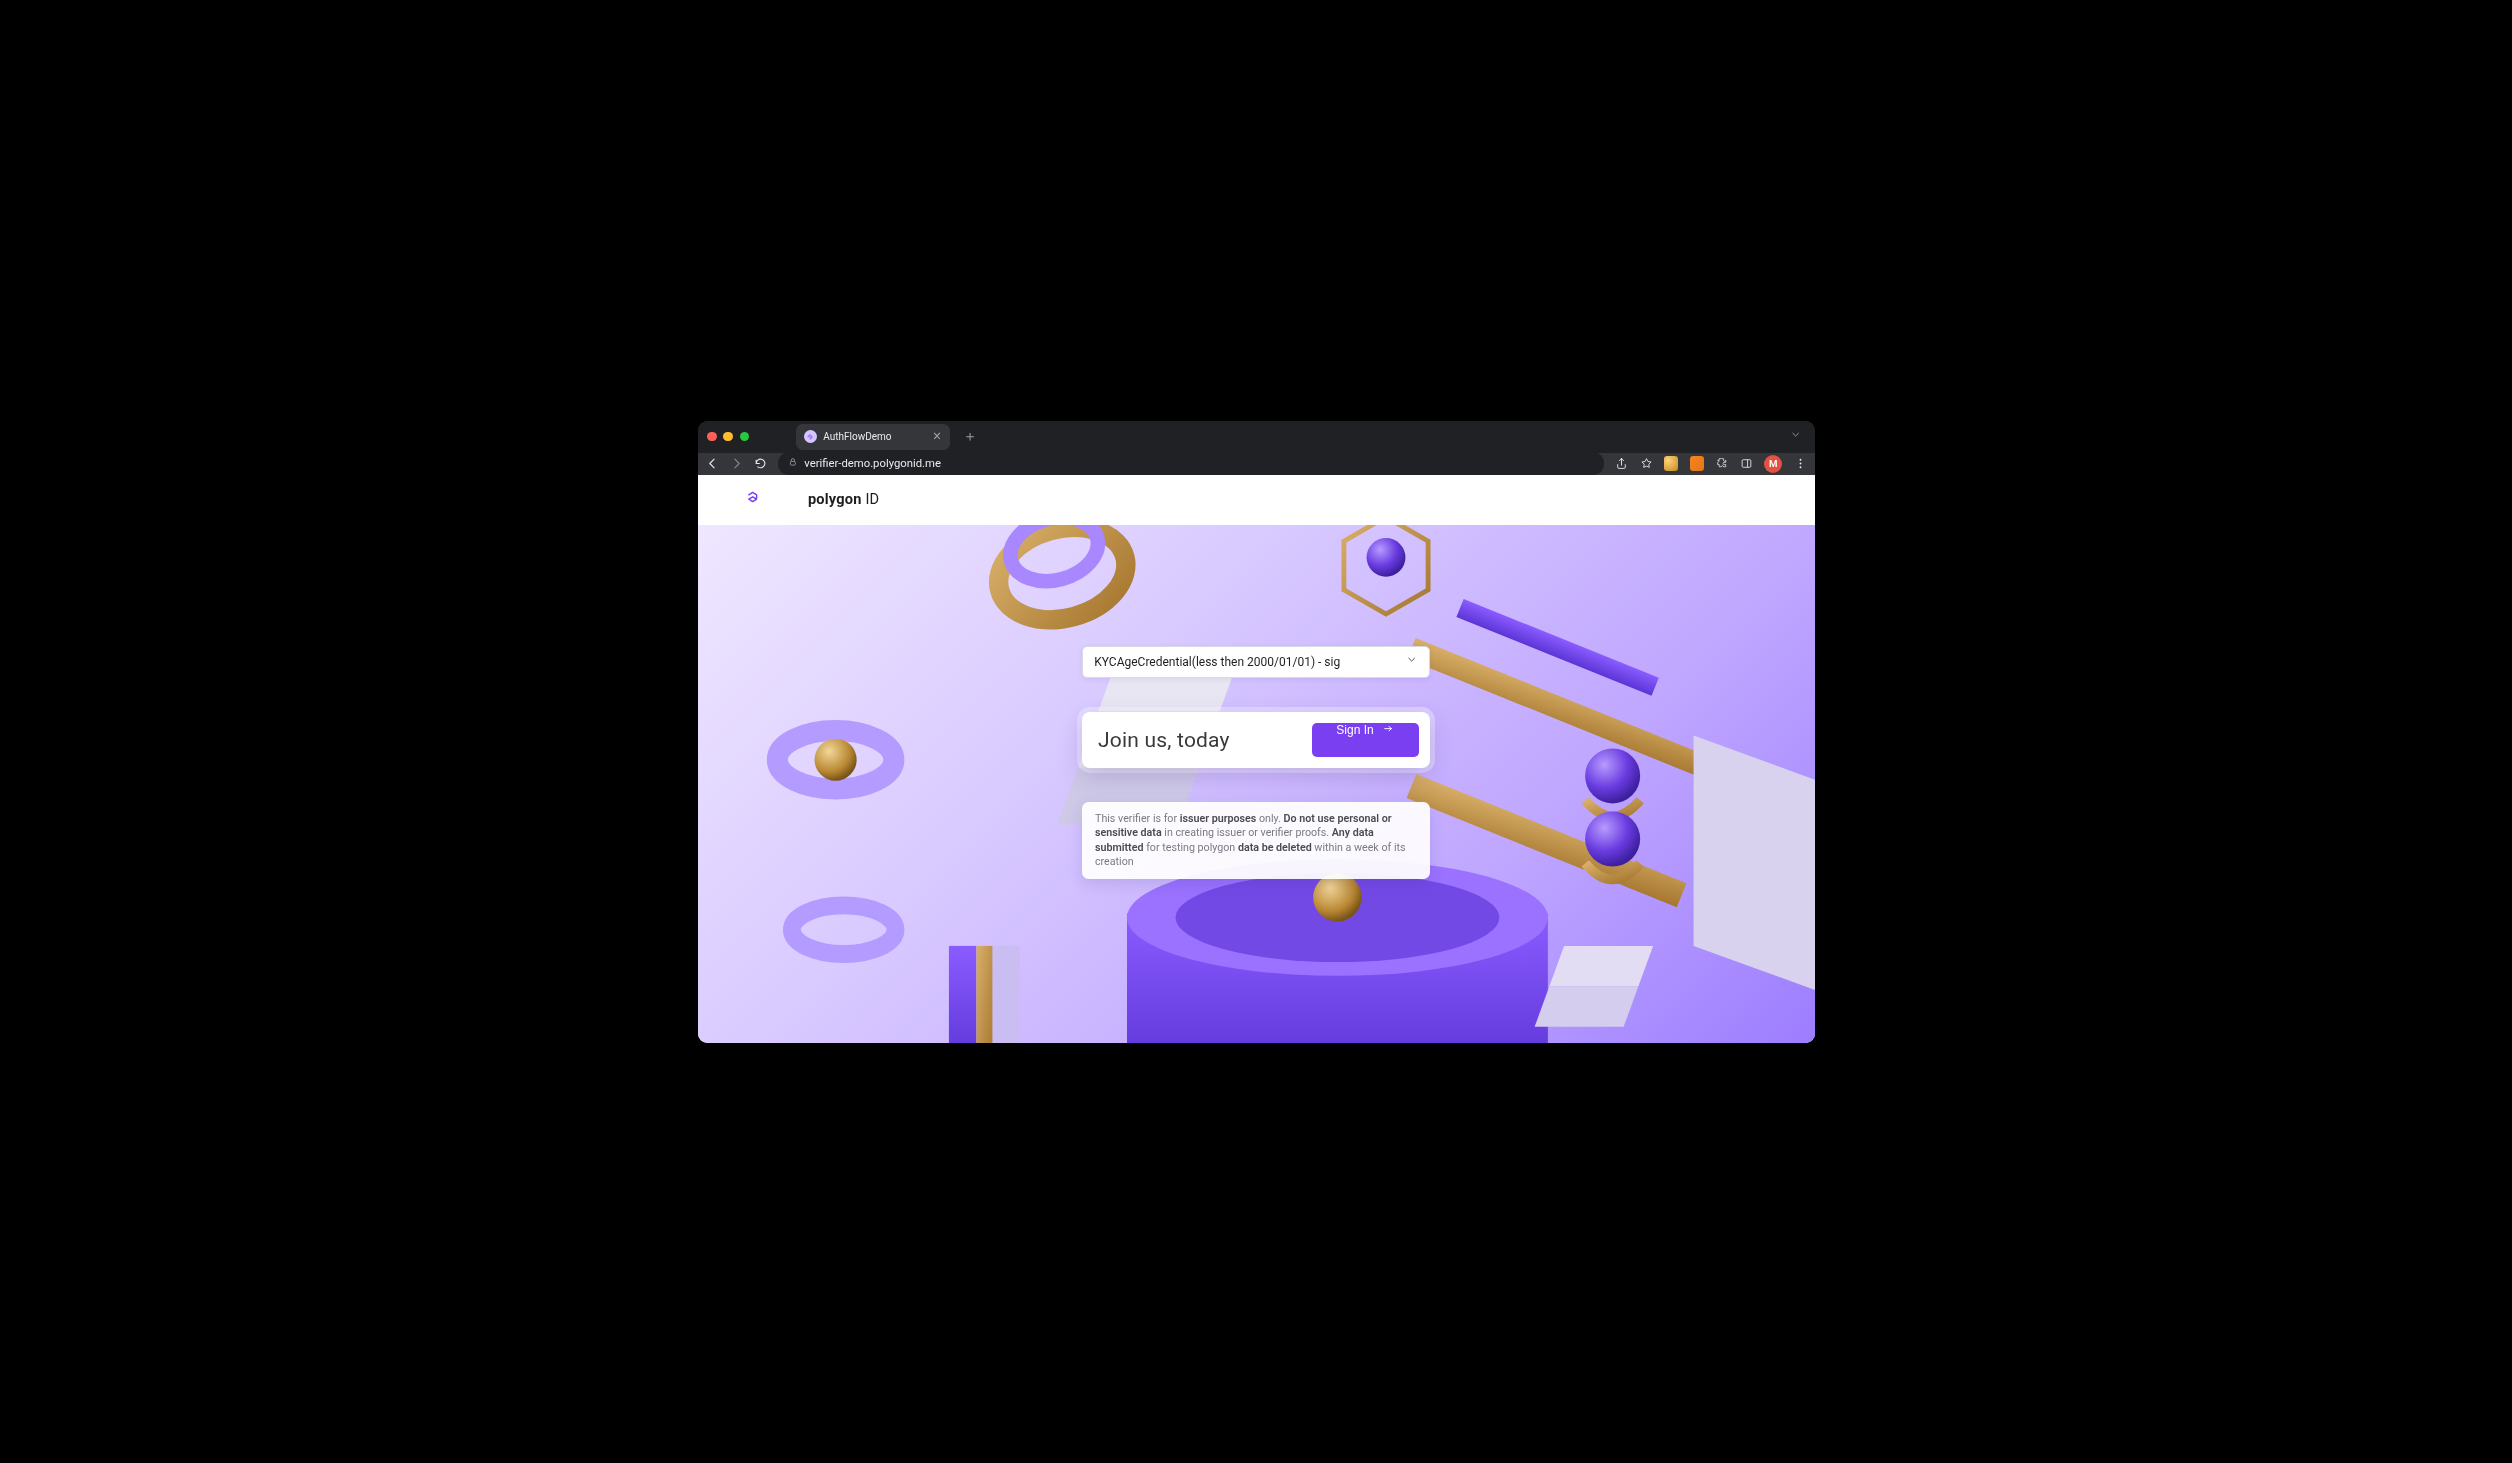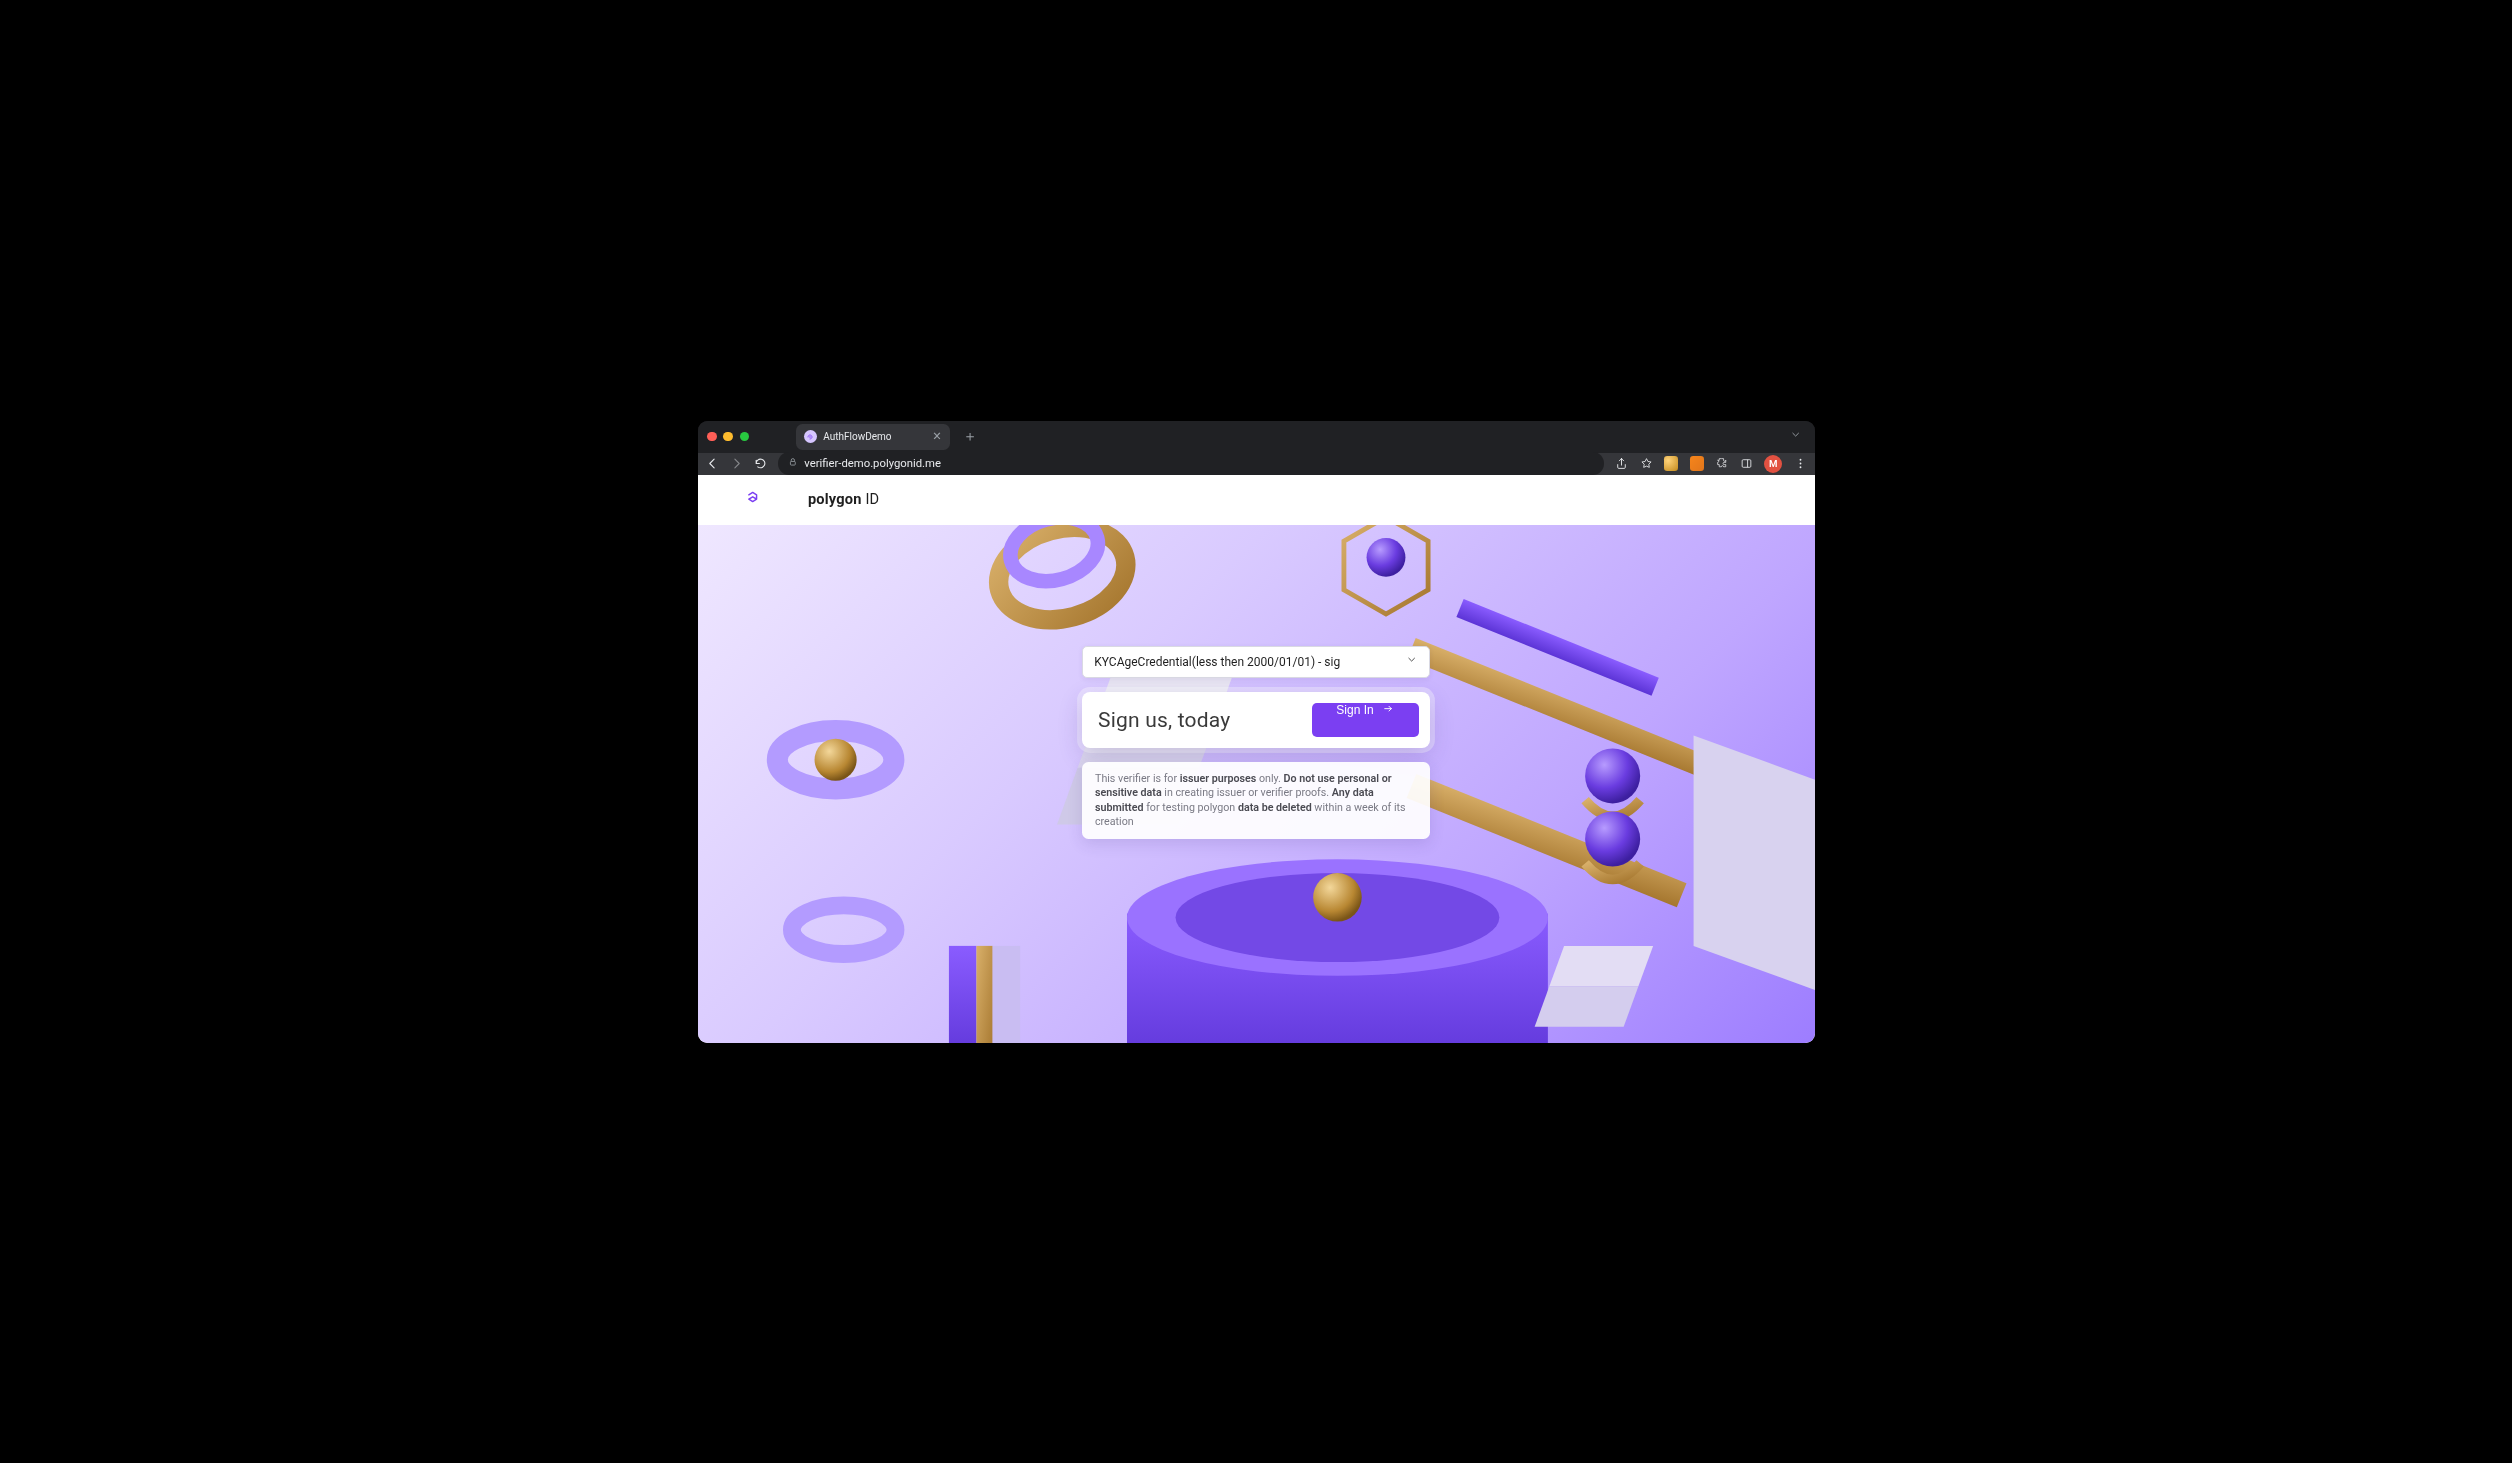--- a/index.html
+++ b/index.html
@@ -95,21 +95,21 @@
     position: relative;
     height: 518px;
     overflow: hidden;
     background: linear-gradient(135deg, #efe7ff 0%, #d9caff 35%, #bfa6ff 70%, #9d7dff 100%);
   }
   .hero svg.bg { position:absolute; inset:0; width:100%; height:100%; }
 
   
   .center {
     position: absolute; left: 50%; top: 121px; transform: translateX(-50%);
-    width: 348px; display:flex; flex-direction:column; align-items:center; gap: 14px;
+    width: 348px; display:flex; flex-direction:column; align-items:center; gap: 34px;
   }
 
   .select {
     width: 100%; height: 32px; background:#fff; border:0.8px solid #d9d9e3;
     border-radius: 4.9px; padding: 0 11.3px;
     display:flex; align-items:center; justify-content:space-between;
     font-size: 12px; color:#1f1f1f; cursor:pointer;
     box-shadow: 0 1.6px 4.9px rgba(60,40,120,.08);
   }
   .select .chev { color:#555; }
@@ -337,21 +337,21 @@
         <div class="select">
           <span>KYCAgeCredential(less then 2000/01/01) - sig</span>
           <span class="chev">
             <svg width="11.3" height="11.3" viewBox="0 0 24 24">
                 <path d="M6 9l6 6 6-6" stroke="#444" stroke-width="2" fill="none" stroke-linecap="round"></path>
               </svg>
           </span>
         </div>
 
         <div class="cta">
-          <span class="headline">Sign us, today</span>
+          <span class="headline">Join us, today</span>
           <button class="signin">
             <span>Sign In</span>
             <span>
               <svg viewBox="0 0 24 24">
                   <path d="M4 12h14m-5-5l5 5-5 5" stroke="#fff" stroke-width="2" fill="none" stroke-linecap="round" stroke-linejoin="round"></path>
                 </svg>
             </span>
           </button>
         </div>
 

